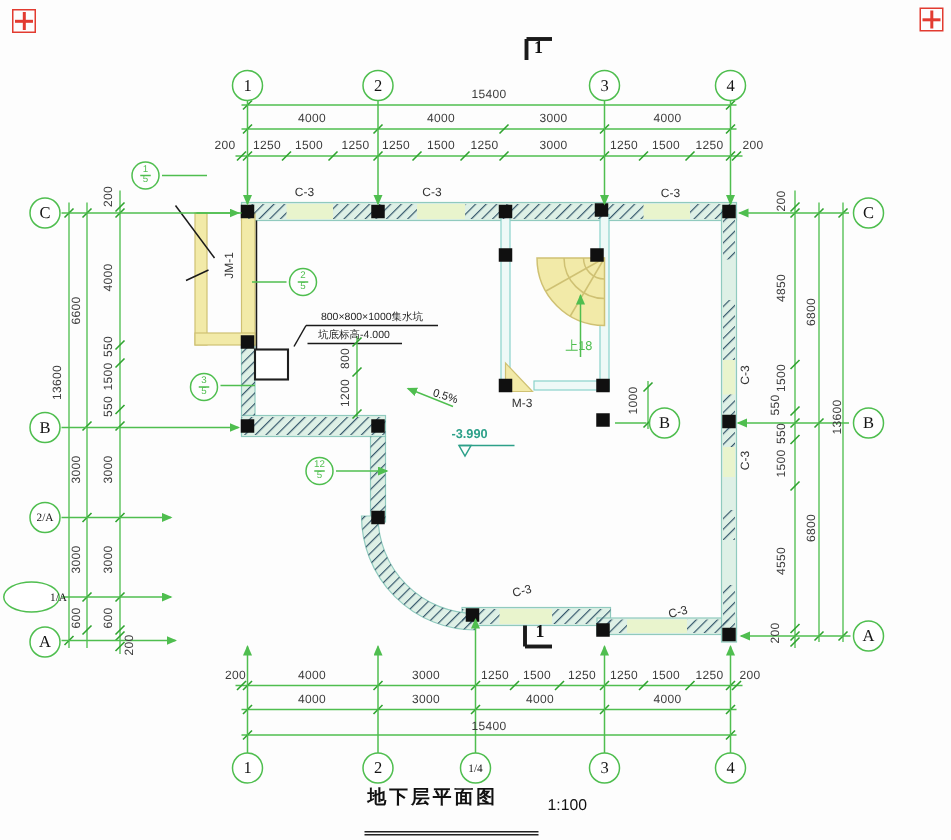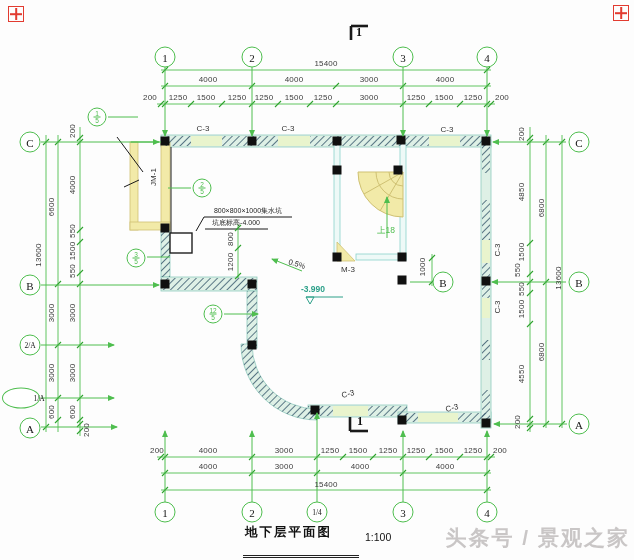--- a/index.html
+++ b/index.html
@@ -353,14 +353,13 @@
       </div>
     </div>
 
   <div class="regmark rm-tl"></div>
   <div class="regmark rm-tr"></div>
 
   <div class="title-block">
     <span class="title-main">地下层平面图</span><span class="title-scale">1:100</span>
   </div>
 
-  <div class="watermark">头条号 / 景观之家</div>
 </div>
 
 </body></html>

